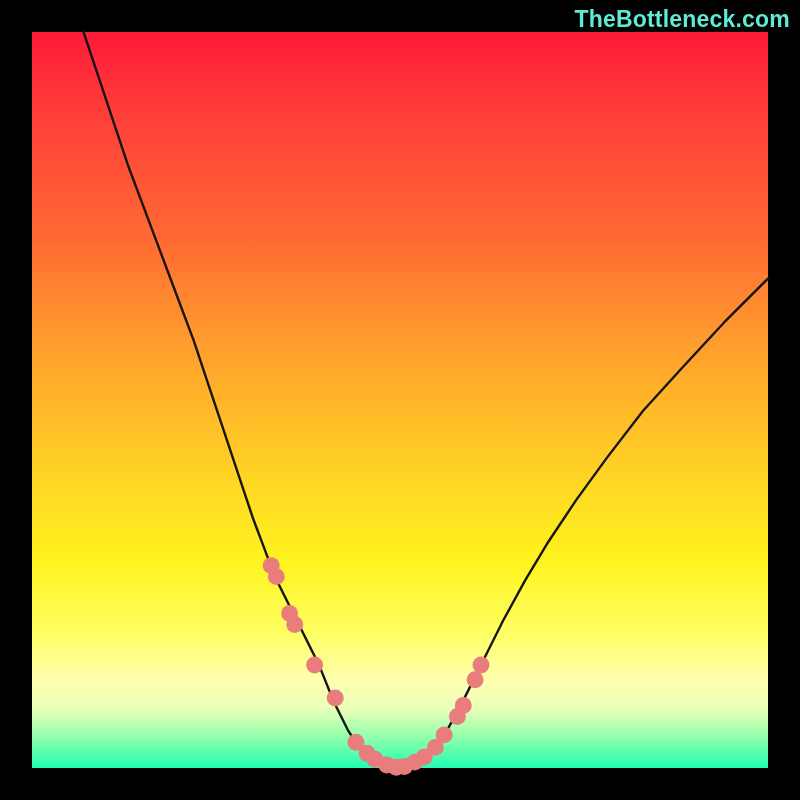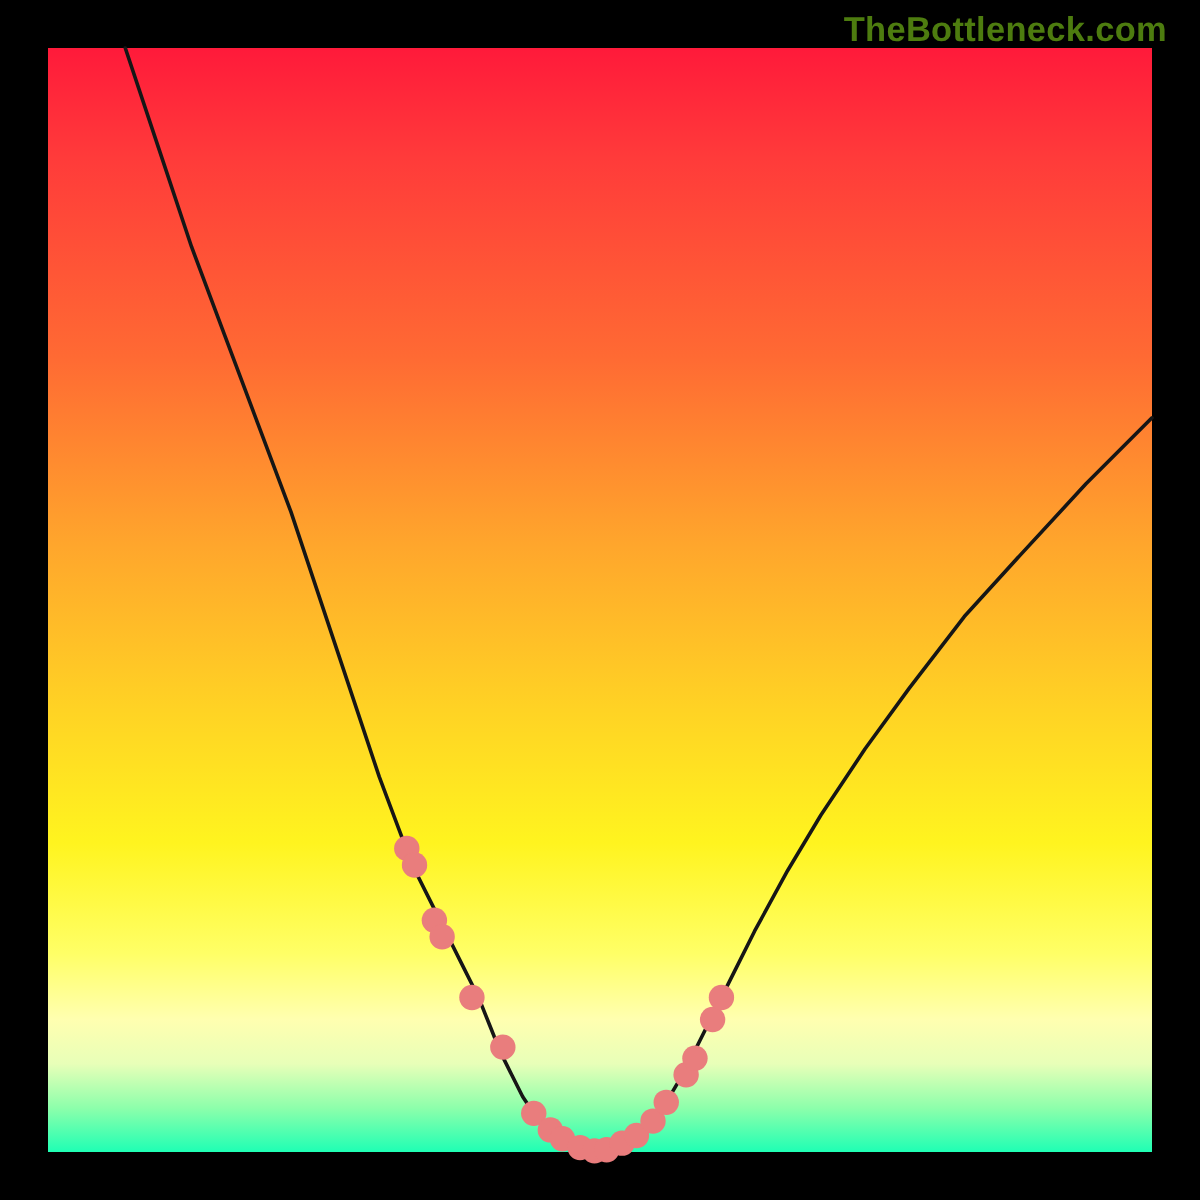--- a/index.html
+++ b/index.html
@@ -35,22 +35,22 @@
       #ffff66 82%,
       #ffffb0 88%,
       #e8ffb8 92%,
       #8dffab 96%,
       #1fffb4 100%
     );
   }
   .brand {
     position: absolute;
     top: 6px;
-    right: 22px;
-    color: #4d7c0f;
+    right: 10px;
+    color: #5eead4;
     font-size: 23px;
     font-weight: 600;
     letter-spacing: 0.2px;
     user-select: none;
   }
   svg.curves {
     position: absolute;
     left: 0;
     top: 0;
     width: 736px;

